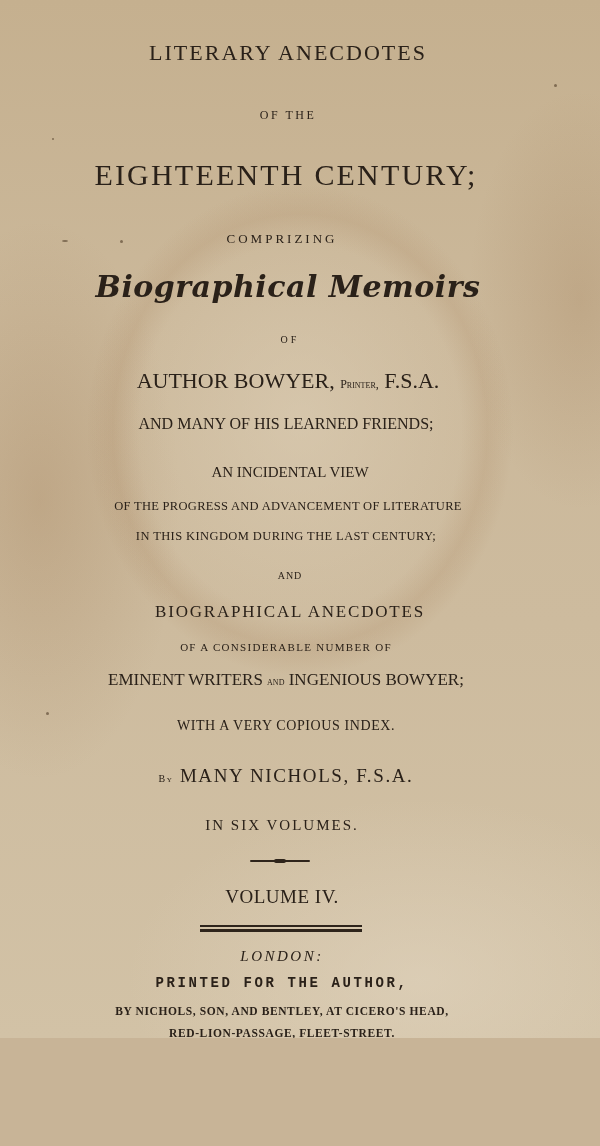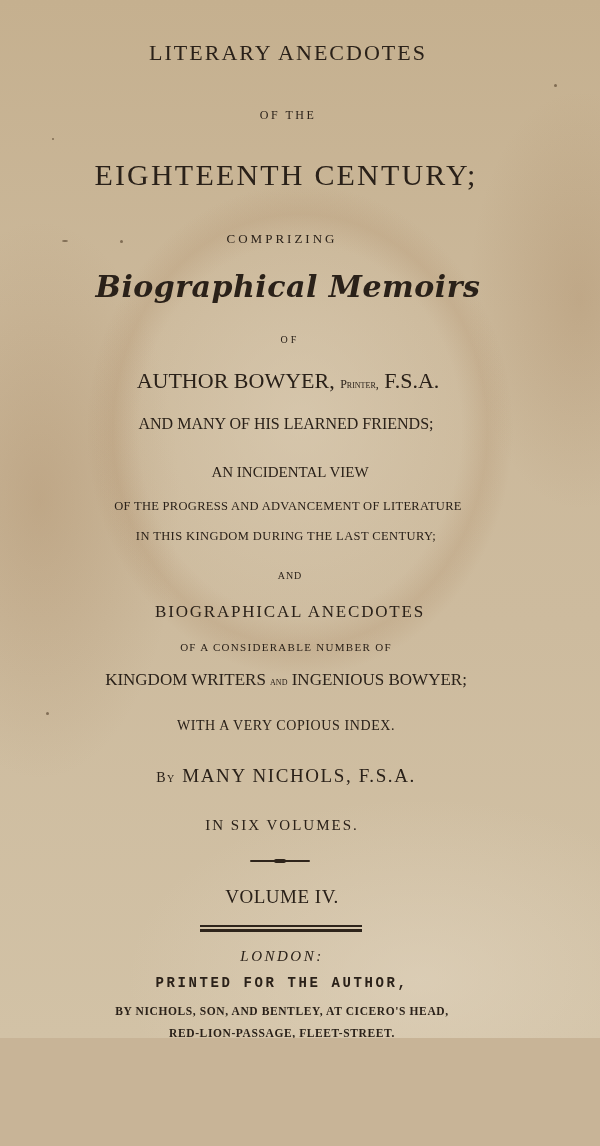--- a/index.html
+++ b/index.html
@@ -37,21 +37,21 @@
     .l-incidental { top: 465px; font-size: 15px; left: -10px; }
     .l-progress { top: 500px; font-size: 12.5px; letter-spacing: 0.3px; left: -12px; }
     .l-kingdom { top: 530px; font-size: 12.5px; letter-spacing: 0.4px; left: -14px; }
     .l-and { top: 571px; font-size: 10px; letter-spacing: 1px; left: -10px; }
     .l-bio { top: 603px; font-size: 17px; letter-spacing: 1.8px; left: -10px; }
     .l-considerable { top: 642px; font-size: 11px; letter-spacing: 1.3px; left: -14px; }
     .l-eminent { top: 671px; font-size: 17px; left: -14px; }
     .l-eminent .small { font-size: 12px; }
     .l-index { top: 719px; font-size: 14px; letter-spacing: 0.6px; left: -14px; }
     .l-by { top: 766px; font-size: 19px; letter-spacing: 1.6px; left: -14px; }
-    .l-by .small { font-size: 14px; }
+    .l-by .small { font-size: 10px; }
     .l-volumes { top: 818px; font-size: 15px; letter-spacing: 2px; left: -18px; }
     .rule-short {
       position: absolute; left: 250px; top: 860px; width: 60px; height: 2px;
       background: #2e241b; border-radius: 1px;
     }
     .rule-short::after {
       content: ""; position: absolute; left: 24px; top: -1px; width: 12px; height: 4px;
       background: #2e241b; border-radius: 2px;
     }
     .l-volume4 { top: 887px; font-size: 19px; letter-spacing: 0.5px; left: -18px; }
@@ -94,21 +94,21 @@
 
   <div class="line l-friends">AND MANY OF HIS LEARNED FRIENDS;</div>
   <div class="line l-incidental">AN INCIDENTAL VIEW</div>
   <div class="line l-progress">OF THE PROGRESS AND ADVANCEMENT OF LITERATURE</div>
   <div class="line l-kingdom">IN THIS KINGDOM DURING THE LAST CENTURY;</div>
   <div class="line l-and">AND</div>
   <div class="line l-bio">BIOGRAPHICAL ANECDOTES</div>
   <div class="line l-considerable">OF A CONSIDERABLE NUMBER OF</div>
 
   <div class="line l-eminent">
-    <span>KINGDOM WRITERS</span>
+    <span>EMINENT WRITERS</span>
     <span class="sc small">and</span>
     <span>INGENIOUS BOWYER;</span>
   </div>
 
   <div class="line l-index">WITH A VERY COPIOUS INDEX.</div>
 
   <div class="line l-by">
     <span class="sc small">By</span>
     <span>MANY NICHOLS, F.S.A.</span>
   </div>

